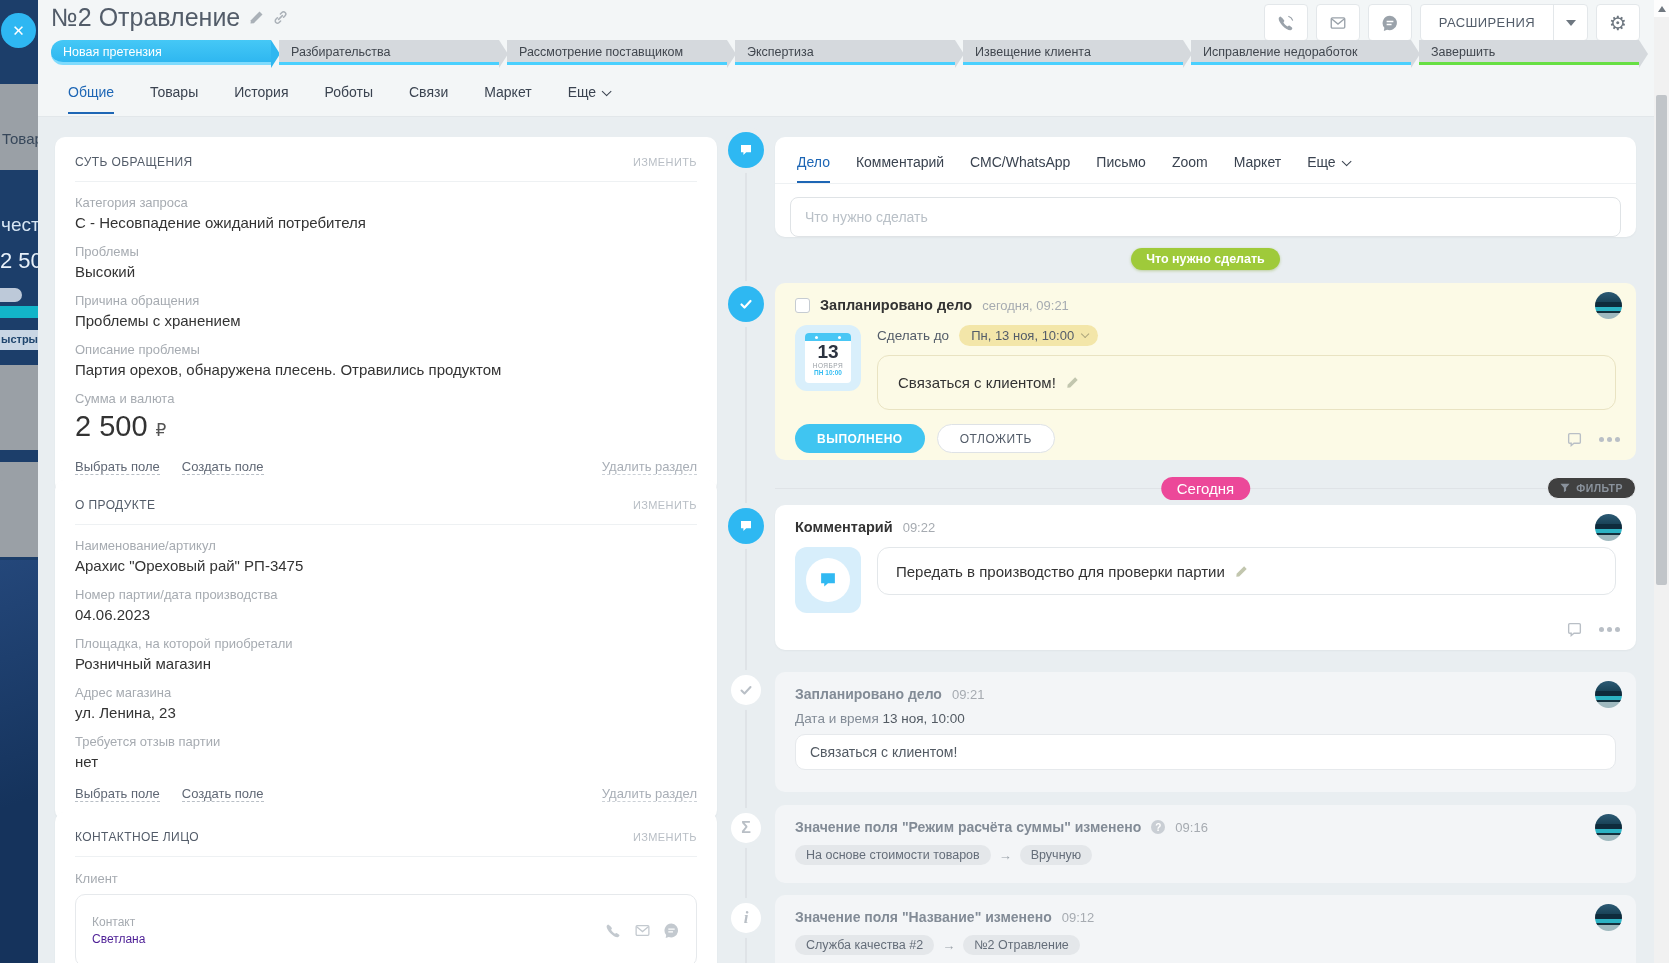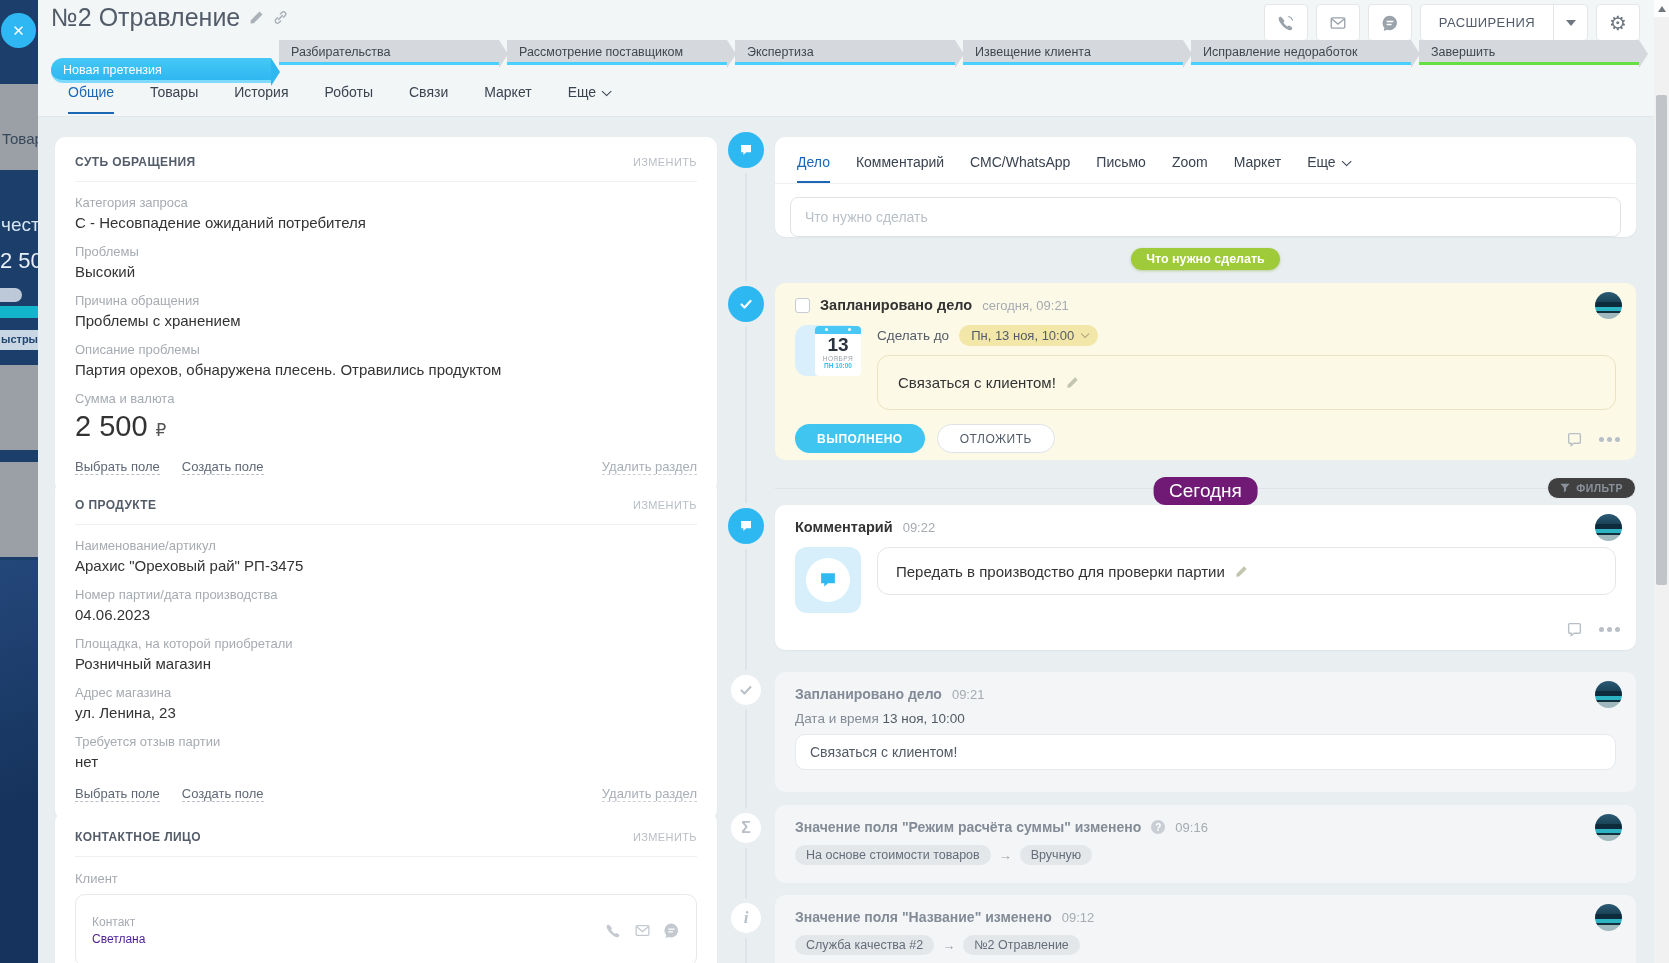--- a/index.html
+++ b/index.html
@@ -43,36 +43,36 @@
   .ext-arrow { width:34px; display:flex; align-items:center; justify-content:center; border-left:1px solid #e3e7ea; cursor:pointer; }
   .caret-down { width:0; height:0; border-left:5px solid transparent; border-right:5px solid transparent; border-top:6px solid #6e7780; }
   .gear-btn { font-size:20px; color:#6e7780; width:44px; }
 
   
   .stages { position:absolute; left:13px; top:40px; display:flex; gap:8px; }
   .chip { position:relative; width:220px; height:25px; background:#d5d9dd; border-bottom:3px solid #4ad0fe;
           font-size:12.5px; color:#40464e; line-height:25px; padding-left:12px; cursor:pointer; white-space:nowrap; }
   .chip::after { content:""; position:absolute; right:-9px; top:0; width:0; height:0;
                  border-left:9px solid #d5d9dd; border-top:14px solid transparent; border-bottom:14px solid transparent; }
-  .chip.active { background:linear-gradient(180deg,#45c8f6,#2fb7f0); border-bottom-color:#7fdbfd; color:#fff; border-radius:12px 0 0 12px;margin-top:18px; }
+  .chip.active { background:linear-gradient(180deg,#45c8f6,#2fb7f0); border-bottom-color:#7fdbfd; color:#fff; border-radius:12px 0 0 12px; }
   .chip.active::after { border-left-color:#2fb7f0; }
   .chip.final { border-bottom-color:#66df43; }
 
   
   .etabs { position:absolute; left:30px; top:84px; display:flex; gap:36px; align-items:center; }
   .etab { position:relative; font-size:14px; color:#3a4350; padding-bottom:14px; cursor:pointer; white-space:nowrap; }
   .etab.active { color:#1d66b5; }
   .etab.active::after { content:""; position:absolute; left:0; right:0; bottom:0; height:2px; background:#1d66b5; }
   .chev { display:inline-block; width:7px; height:7px; border-right:1.5px solid currentColor; border-bottom:1.5px solid currentColor;
           transform:rotate(45deg) translateY(-3px); margin-left:5px; }
 
   
   .lcard { position:absolute; left:17px; width:662px; background:#fff; border-radius:10px; padding:18px 20px; box-shadow:0 1px 2px rgba(60,70,80,.05); }
   .sec-head { display:flex; justify-content:space-between; align-items:center; padding-bottom:12px; border-bottom:1px solid #eef1f3; }
-  .sec-title { font-size:12px; font-weight:bold; color:#535c69; letter-spacing:.4px; }
+  .sec-title { font-size:12px; font-weight:normal; color:#535c69; letter-spacing:.4px; }
   .sec-edit { font-size:11px; color:#b8bec5; text-transform:uppercase; letter-spacing:.4px; cursor:pointer; }
   .field { margin-top:13px; }
   .f-label { font-size:13px; color:#a6abb1; margin-bottom:4px; }
   .f-value { font-size:15px; color:#333; }
   .sum-row { display:flex; align-items:baseline; gap:8px; }
   .sum-amount { font-size:29px; color:#333; }
   .sum-cur { font-size:17px; color:#555; }
   .card-foot { display:flex; justify-content:space-between; margin-top:16px; }
   .flinks { display:flex; gap:22px; }
   .flink { font-size:13px; color:#5f6774; border-bottom:1px dashed #b9bfc6; cursor:pointer; }
@@ -112,21 +112,21 @@
                      box-shadow:0 1px 3px rgba(120,160,30,.4); cursor:pointer; }
 
   .card-head { display:flex; align-items:center; gap:10px; }
   .card-title { font-size:14.5px; font-weight:bold; color:#333; }
   .card-time { font-size:13px; color:#a6abb1; }
   .checkbox { width:15px; height:15px; border:1px solid #c6ccd2; border-radius:3px; background:#fff; cursor:pointer; }
   .avatar { position:absolute; right:14px; top:9px; width:27px; height:27px; border-radius:50%; overflow:hidden;
             background:linear-gradient(180deg,#2c5a74 0%,#1a4459 36%,#0e2b3c 36% 55%,#2cb3c4 55% 70%,#13303d 70% 78%,#9fb9bf 78% 100%); }
 
   .planned-body { display:flex; gap:16px; margin-top:12px; }
-  .cal { width:66px; height:51px; background:#d9effb; border-radius:12px; display:flex; align-items:center; justify-content:flex-end; flex:none; }
+  .cal { width:66px; height:66px; background:#d9effb; border-radius:12px; display:flex; align-items:center; justify-content:center; flex:none; }
   .cal-page { width:46px; height:50px; background:#fff; border-radius:4px; overflow:hidden; text-align:center; }
   .cal-top { height:8px; background:#49c7f5; display:flex; justify-content:space-around; align-items:center; }
   .cal-top i { width:3px; height:3px; border-radius:50%; background:#fff; }
   .cal-day { display:block; font-size:19px; font-weight:bold; color:#2c3340; line-height:21px; }
   .cal-month { display:block; font-size:6.5px; color:#9aa0a6; letter-spacing:.5px; }
   .cal-dow { display:block; font-size:6.5px; color:#36bdf2; font-weight:bold; }
   .planned-right { flex:1; }
   .deadline-row { display:flex; align-items:center; gap:10px; }
   .deadline-label { font-size:13.5px; color:#535c69; }
   .deadline-pill { background:#f3e6a9; border-radius:12px; padding:3px 12px; font-size:13px; color:#535c69; cursor:pointer; display:flex; align-items:center; gap:6px; }
@@ -140,22 +140,22 @@
               font-size:12px; font-weight:bold; letter-spacing:.5px; cursor:pointer; font-family:inherit; }
   .btn-later { background:#fff; color:#535c69; border:1px solid #dee2e6; border-radius:17px; height:29px; padding:0 22px;
                font-size:12px; letter-spacing:.5px; cursor:pointer; font-family:inherit; }
   .card-tools { position:absolute; right:16px; bottom:12px; display:flex; align-items:center; gap:16px; }
   .note-ic svg { width:17px; height:17px; color:#b9bfc6; cursor:pointer; display:block; }
   .dots { display:flex; gap:3px; cursor:pointer; }
   .dots i { width:5px; height:5px; border-radius:50%; background:#b9bfc6; }
 
   .day-divider { position:absolute; left:737px; width:861px; top:477px; height:22px; }
   .day-divider .line { position:absolute; left:0; right:0; top:11px; height:1px; background:#dfe3e7; }
-  .day-pill { position:absolute; left:50%; transform:translateX(-50%); top:0; background:#701a75; color:#fff;
-              font-size:19px; padding:3px 16px; border-radius:12px; cursor:pointer; }
+  .day-pill { position:absolute; left:50%; transform:translateX(-50%); top:0; background:#ec4899; color:#fff;
+              font-size:15px; padding:3px 16px; border-radius:12px; cursor:pointer; }
   .filter-btn { position:absolute; right:0; top:0; background:#404040; border:1px solid #eceff2; border-radius:13px; height:22px;
                 display:flex; align-items:center; gap:6px; padding:0 12px; cursor:pointer; }
   .filter-btn svg { width:10px; height:10px; color:#8a929c; }
   .filter-btn span { font-size:10.5px; font-weight:bold; color:#8a929c; letter-spacing:.5px; }
 
   .comment-body { display:flex; gap:16px; margin-top:12px; }
   .cicon { width:66px; height:66px; background:#d7eefb; border-radius:12px; display:flex; align-items:center; justify-content:center; flex:none; }
   .cicon .circ { width:44px; height:44px; background:#fff; border-radius:50%; display:flex; align-items:center; justify-content:center; }
   .cicon svg { width:20px; height:20px; color:#31b9f2; }
   .wbox { flex:1; border:1px solid #e3e7ea; border-radius:12px; padding:15px 18px; display:flex; align-items:center; gap:10px; height:48px; }

